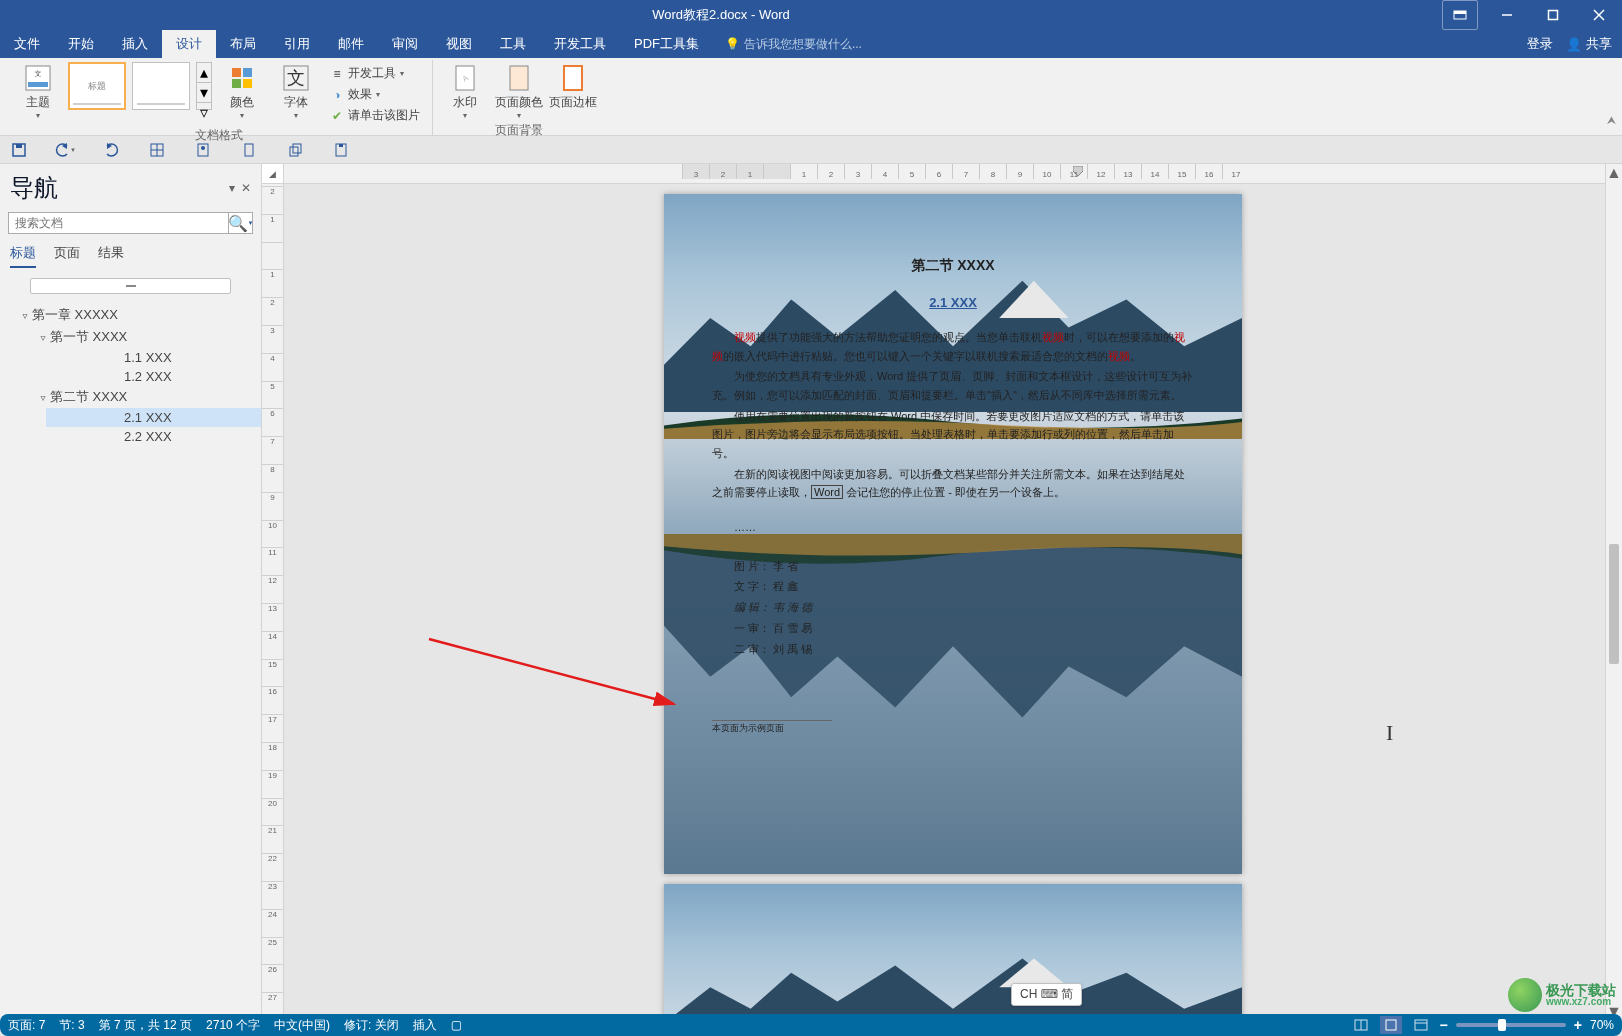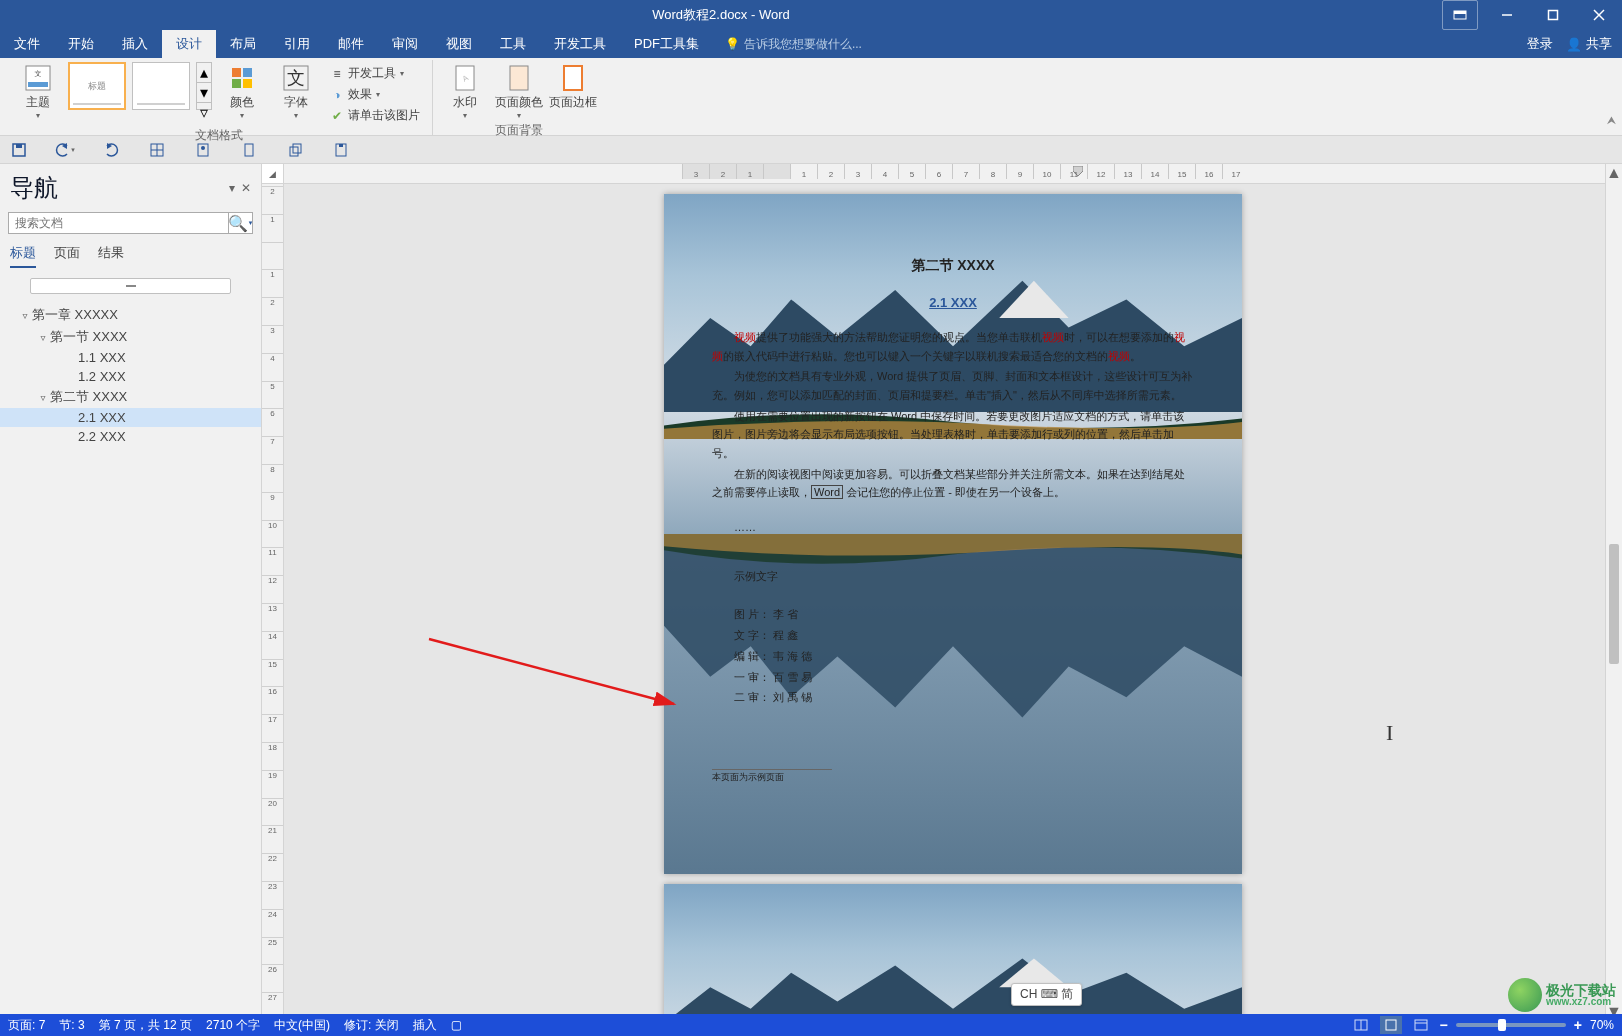--- a/index.html
+++ b/index.html
@@ -61,21 +61,21 @@
 .navpane .nav-tabs { display:flex; gap:18px; padding:6px 10px 4px; font-size:13px; }
 .navpane .nav-tabs .nt { cursor:pointer; color:#444; padding-bottom:4px;}
 .navpane .nav-tabs .nt.active { color:#2b579a; border-bottom:2px solid #2b579a; }
 .navpane .jump-box { margin:6px 30px; height:16px; background:#fff; border:1px solid #c0c0c0; border-radius:2px; position:relative;}
 .navpane .jump-box::after { content:""; position:absolute; left:50%; top:6px; width:10px; height:2px; background:#888; transform:translateX(-50%);}
 .navpane .tree { flex:1; overflow:auto; font-size:13px; color:#444; padding:4px 0;}
 .tree-item { display:flex; align-items:center; padding:2px 0 2px 10px; cursor:pointer; white-space:nowrap;}
 .tree-item .caret { width:14px; display:inline-flex; justify-content:center; color:#666; font-size:10px;}
 .tree-item.lvl1 { padding-left: 18px; }
 .tree-item.lvl2 { padding-left: 36px; }
-.tree-item.lvl3 { padding-left: 64px; }
+.tree-item.lvl3 { padding-left: 64px; margin-left: 46px; }
 .tree-item.selected { background:#cfe3f8; }
 
 
 .vruler { width:22px; background:#f1f1f1; border-right:1px solid #d4d4d4; position:relative; font-size:9px; color:#666;}
 .vruler-corner { height:20px; border-bottom:1px solid #d4d4d4; display:flex; align-items:center; justify-content:center; background:#fff;}
 
 .canvas-wrap { flex:1; display:flex; flex-direction:column; background:#e6e6e6; position:relative;}
 .hruler { height:20px; background:#f1f1f1; border-bottom:1px solid #d4d4d4; position:relative; font-size:9px; color:#666; overflow:hidden;}
 .hruler .indent { position:absolute; top:2px; left:789px;}
 .hruler .indent svg { width:10px; height:14px;}
@@ -109,21 +109,21 @@
 .text-cursor { position:absolute; right:230px; top:540px; width:2px; height:18px; background:transparent;}
 .text-cursor::before { content:"I"; font-family:serif; font-size:22px; color:#333; position:absolute; left:-4px; top:-4px;}
 
 
 .watermark-logo { position:absolute; right:6px; bottom:24px; font-size:14px; font-weight:bold; color:#1a8a3a; display:flex; align-items:center; gap:4px; opacity:0.85;}
 .watermark-logo .globe { width:34px; height:34px; border-radius:50%; background: radial-gradient(circle at 35% 35%, #7fd04a, #1a8a3a);}
 .watermark-logo .wl-text { display:flex; flex-direction:column; line-height:1;}
 .watermark-logo .wl-sub { font-size:10px; color:#2aa050;}
 
 
-.statusbar { position:absolute; bottom:0; left:0; right:0; height:22px; background:#1d4ed8; color:#fff; font-size:12px; display:flex; align-items:center; padding:0 8px; gap:14px;}
+.statusbar { position:absolute; bottom:0; left:0; right:0; height:22px; background:#0369a1; color:#fff; font-size:12px; display:flex; align-items:center; padding:0 8px; gap:14px;border-radius:8px;}
 .statusbar .seg { cursor:pointer;}
 .statusbar .right { margin-left:auto; display:flex; align-items:center; gap:8px;}
 .statusbar .view-btn { width:22px; height:18px; display:flex; align-items:center; justify-content:center; cursor:pointer; opacity:0.8;}
 .statusbar .view-btn.active { background:#4a72ac; opacity:1;}
 .statusbar .zoom-slider { width:110px; height:4px; background:#7a96c0; position:relative; border-radius:2px;}
 .statusbar .zoom-slider .knob { position:absolute; left:42px; top:-4px; width:8px; height:12px; background:#fff; border-radius:2px;}
 .statusbar .zbtn { cursor:pointer; font-size:14px; font-weight:bold;}
 </style>
 </head>
 <body>
@@ -485,25 +485,24 @@
         </div>
 
         <div class="page-text">
           <h3>第二节  XXXX</h3>
           <h4>2.1 XXX</h4>
           <p><span class="red">视频</span><span>提供了功能强大的方法帮助您证明您的观点。当您单击联机</span><span class="red">视频</span><span>时，可以在想要添加的</span><span class="red">视频</span><span>的嵌入代码中进行粘贴。您也可以键入一个关键字以联机搜索最适合您的文档的</span><span class="red">视频</span><span>。</span></p>
           <p>为使您的文档具有专业外观，Word 提供了页眉、页脚、封面和文本框设计，这些设计可互为补充。例如，您可以添加匹配的封面、页眉和提要栏。单击"插入"，然后从不同库中选择所需元素。</p>
           <p>使用在需要位置出现的新按钮在 Word 中保存时间。若要更改图片适应文档的方式，请单击该图片，图片旁边将会显示布局选项按钮。当处理表格时，单击要添加行或列的位置，然后单击加号。</p>
           <p><span>在新的阅读视图中阅读更加容易。可以折叠文档某些部分并关注所需文本。如果在达到结尾处之前需要停止读取，</span><span class="boxed">Word</span><span> 会记住您的停止位置 - 即使在另一个设备上。</span></p>
           <p style="margin-top:16px;">……</p>
-          <p style="margin-top:30px;">示例文字</p>
           <div style="height:18px;"></div>
           <p style="text-indent:2em;">图  片：  李        省</p>
           <p style="text-indent:2em;">文  字：  程        鑫</p>
-          <p style="text-indent:2em;">编  辑：  韦  海  德</p>
+          <p style="text-indent:2em;font-style:italic;">编  辑：  韦  海  德</p>
           <p style="text-indent:2em;">一  审：  百  雪  易</p>
           <p style="text-indent:2em;">二  审：  刘  禹  锡</p>
           <div style="height:60px;"></div>
           <div style="border-top:1px solid #666; width:120px;"></div>
           <p style="font-size:9px; text-indent:0;">本页面为示例页面</p>
         </div>
       </div>
 
       <div class="page" style="height:240px; margin-top:-30px;">
         <div class="bg-photo">

